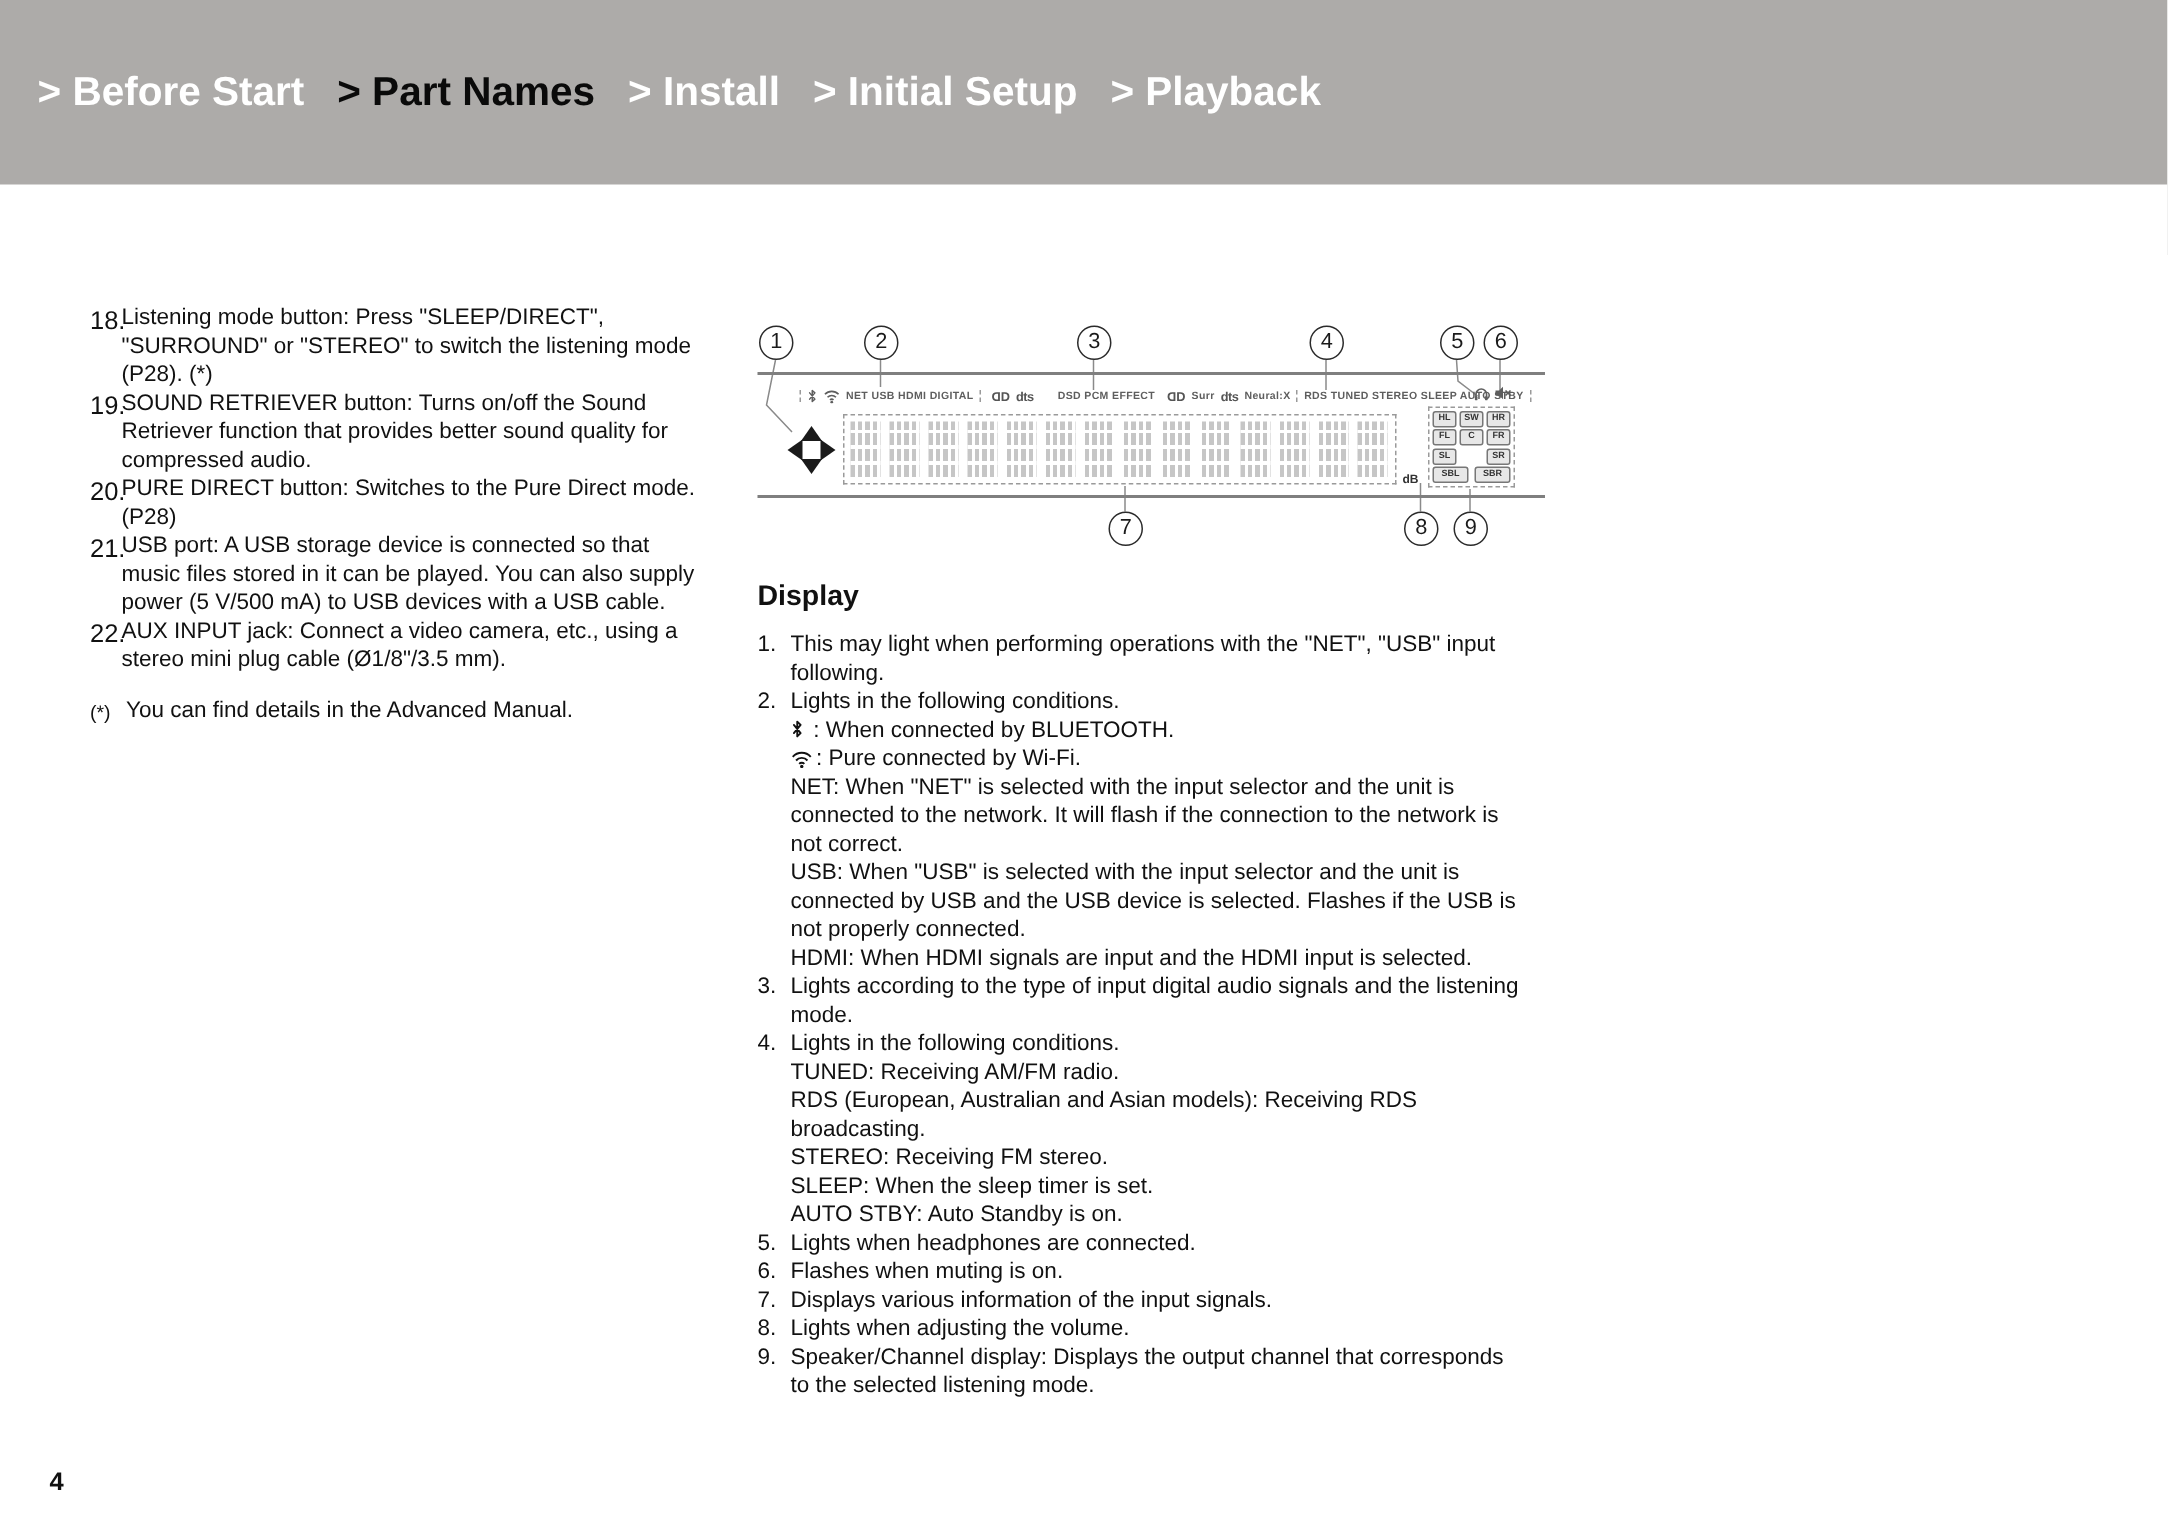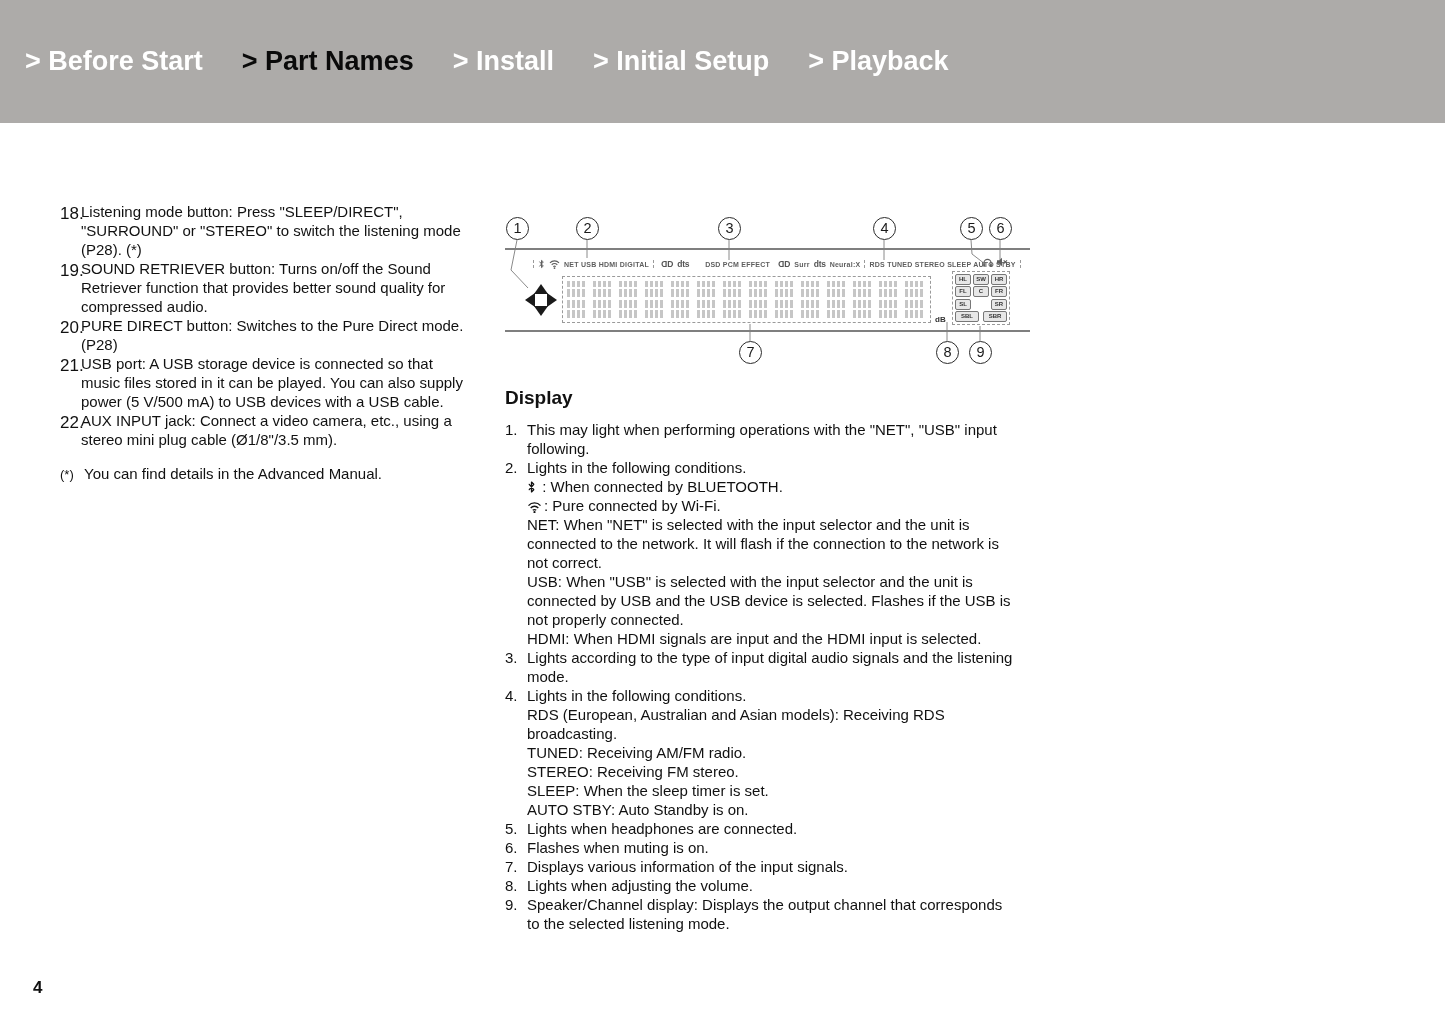--- a/index.html
+++ b/index.html
@@ -1,20 +1,20 @@
 <!DOCTYPE html>
 <html><head>
 <meta charset="utf-8">
 <style>
   html,body{margin:0;padding:0;background:#e8e8e8;}
   .page{position:relative;width:1445px;height:1023px;background:#ffffff;overflow:hidden;
         font-family:"Liberation Sans","DejaVu Sans",sans-serif;color:#111;}
   
   .header{position:absolute;left:0;top:0;width:1445px;height:123px;background:#adaba9;}
-  .nav{position:absolute;left:25px;top:0;height:123px;display:flex;align-items:center;gap:39px;}
+  .nav{position:absolute;left:25px;top:0;height:123px;display:flex;align-items:center;gap:22px;}
   .nav-item{font-size:27px;font-weight:700;color:#ffffff;white-space:nowrap;cursor:default;}
   .nav-item.active{color:#0a0a0a;}
   
   .leftcol{position:absolute;left:60px;top:202px;width:412px;font-size:15px;line-height:19px;}
   .litem{position:relative;padding-left:21px;}
   .lnum{position:absolute;left:0;top:2px;font-size:17px;}
   .footnote{position:relative;padding-left:24px;margin-top:15px;}
   .fnum{position:absolute;left:0;top:1px;font-size:13px;}
   
   .diagram{position:absolute;left:503px;top:214px;width:530px;height:152px;}
@@ -249,22 +249,22 @@
     </div>
 
     <div class="note">
       <span class="nnum">3.</span>
       <p>Lights according to the type of input digital audio signals and the listening mode.</p>
     </div>
 
     <div class="note">
       <span class="nnum">4.</span>
       <p>Lights in the following conditions.</p>
+      <p>TUNED: Receiving AM/FM radio.</p>
       <p>RDS (European, Australian and Asian models): Receiving RDS broadcasting.</p>
-      <p>TUNED: Receiving AM/FM radio.</p>
       <p>STEREO: Receiving FM stereo.</p>
       <p>SLEEP: When the sleep timer is set.</p>
       <p>AUTO STBY: Auto Standby is on.</p>
     </div>
 
     <div class="note">
       <span class="nnum">5.</span>
       <p>Lights when headphones are connected.</p>
     </div>
     <div class="note">

